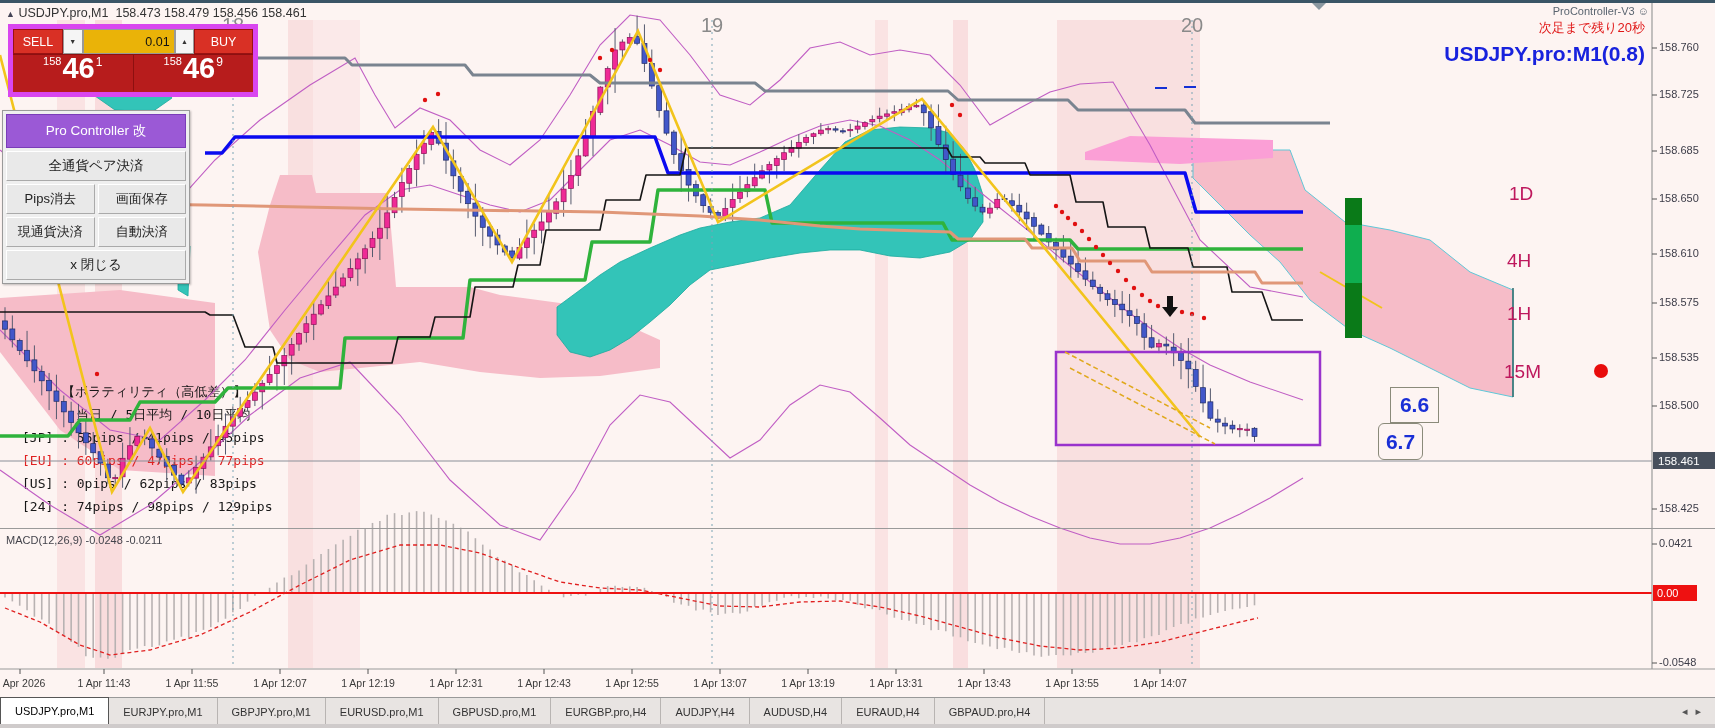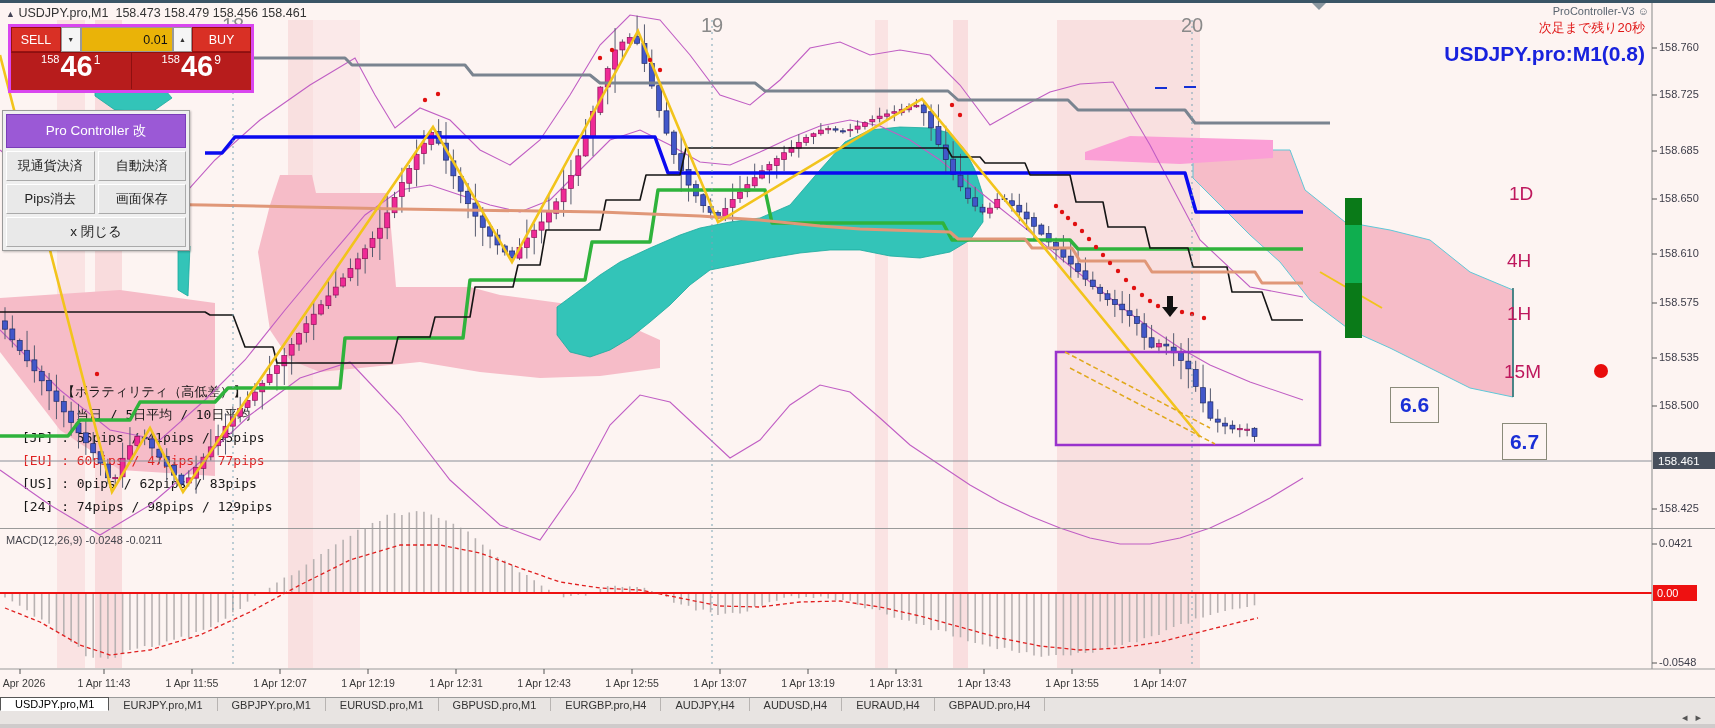--- a/index.html
+++ b/index.html
@@ -3,21 +3,21 @@
 <meta charset="utf-8">
 <style>
   html,body{margin:0;padding:0;background:#fdf4f2;font-family:"Liberation Sans",sans-serif;}
   #root{position:relative;width:1715px;height:728px;overflow:hidden;background:#fdf4f2;}
   #topline{position:absolute;left:0;top:0;width:1715px;height:3px;background:#3a5566;}
   #chart-svg{position:absolute;left:0;top:0;z-index:1;}
   .ov{position:absolute;z-index:2;}
   #title{left:6px;top:6px;font-size:12.5px;color:#333;white-space:pre;}
   #title .tri{font-size:9px;color:#445;}
   
-  #trade{left:8px;top:24px;width:240px;height:63px;background:#b71c1c;border:3px solid #d946ef;}
+  #trade{left:8px;top:24px;width:240px;height:63px;background:#b71c1c;border:5px solid #d946ef;}
   #trade .row1{display:flex;height:25px;}
   .tbtn{background:#d93025;color:#fff;font-size:12.5px;display:flex;align-items:center;justify-content:center;cursor:pointer;border:1px solid #911;}
   #sell-btn{width:49px;}  #buy-btn{width:58px;margin-left:auto;}
   .spin{width:18px;background:#f5f5f5;border:1px solid #999;color:#333;font-size:7px;display:flex;align-items:center;justify-content:center;cursor:pointer;}
   #lot{width:82px;background:#eab308;border:1px solid #999;font-size:12.5px;text-align:right;padding:0 4px;color:#111;}
   #trade .row2{display:flex;height:36px;border-top:1px solid #8d1010;}
   .pcell{flex:1;color:#fff;display:flex;align-items:flex-start;justify-content:center;padding-bottom:2px;cursor:pointer;}
   .pcell+.pcell{border-left:1px solid #8d1010;}
   .pfx{font-size:11px;margin-bottom:3px;}
   .pbig{font-size:29px;font-weight:bold;line-height:26px;margin:0 1px;}
@@ -36,21 +36,21 @@
   #symtf{right:70px;top:42px;font-size:21px;font-weight:bold;color:#1822dd;}
   .tfm{font-size:19px;color:#be185d;z-index:2;position:absolute;}
   .piptag{position:absolute;z-index:2;border:1px solid #8a8a7a;color:#1a2fd6;font-weight:bold;font-size:21px;display:flex;align-items:center;justify-content:center;}
   
   .ptick{position:absolute;left:1659px;font-size:11px;color:#3c3c48;z-index:2;}
   #curprice{position:absolute;left:1653px;width:62px;height:17px;background:#474f5c;color:#fff;font-size:11.5px;display:flex;align-items:center;padding-left:5px;box-sizing:border-box;z-index:2;}
   #zerochip{position:absolute;left:1653px;width:44px;height:16px;background:#ee1111;color:#fff;font-size:11px;display:flex;align-items:center;padding-left:4px;box-sizing:border-box;z-index:2;}
   .ttick{position:absolute;top:677px;font-size:10.5px;color:#3a3a3a;transform:translateX(-50%);white-space:nowrap;z-index:2;}
   #macd-label{left:6px;top:534px;font-size:11px;color:#44444c;z-index:2;}
   
-  #tabbar{position:absolute;left:0;top:697px;width:1715px;height:27px;background:#e8e4e2;border-top:1px solid #999;display:flex;align-items:stretch;z-index:2;flex-direction:column;}
+  #tabbar{position:absolute;left:0;top:697px;width:1715px;height:27px;background:#e8e4e2;border-top:1px solid #999;display:flex;align-items:stretch;z-index:2;}
   .tab{display:flex;align-items:center;padding:0 14px;font-size:11px;color:#333;cursor:pointer;border-right:1px solid #b8b4b2;white-space:nowrap;}
   .tab.active{background:#fff;border:1px solid #555;border-bottom-color:#fff;color:#000;margin-top:-1px;}
   #tab-arrows{margin-left:auto;display:flex;align-items:center;gap:8px;padding-right:14px;color:#555;font-size:11px;}
   #tab-arrows span{cursor:pointer;}
   #bstrip{position:absolute;left:0;top:724px;width:1715px;height:4px;background:#cfcbcb;z-index:2;}
 </style>
 </head>
 <body>
 
 <div id="root">
@@ -719,45 +719,46 @@
       <div class="pcell">
         <span class="pfx">158</span>
         <span class="pbig">46</span>
         <span class="psup">9</span>
       </div>
     </div>
   </div>
 
   <div class="ov" id="pc">
     <div class="hdr">Pro Controller 改</div>
+    <div class="pcbtn">全通貨ペア決済</div>
+    <div class="brow">
+      <div class="pcbtn">Pips消去</div>
+      <div class="pcbtn">画面保存</div>
+    </div>
     <div class="brow">
       <div class="pcbtn">現通貨決済</div>
       <div class="pcbtn">自動決済</div>
-    </div>
-    <div class="brow">
-      <div class="pcbtn">Pips消去</div>
-      <div class="pcbtn">画面保存</div>
     </div>
     <div class="pcbtn">x 閉じる</div>
   </div>
 
   <div class="ov rt" id="brand"><span>ProController-V3</span> <span>☺</span></div>
   <div class="ov rt" id="countdown">次足まで残り20秒</div>
   <div class="ov rt" id="symtf">USDJPY.pro:M1(0.8)</div>
   <div class="ov" id="ma-rows"></div>
   <div class="ov" id="tf-markers">
       <div class="tfm" style="left: 1509px; top: 183px;">1D</div>
       <div class="tfm" style="left: 1507px; top: 250px;">4H</div>
       <div class="tfm" style="left: 1507px; top: 303px;">1H</div>
       <div class="tfm" style="left: 1504px; top: 361px;">15M</div>
       <div style="position: absolute; width: 14px; height: 14px; border-radius: 50%; background: rgb(232, 12, 12); left: 1594px; top: 364px; z-index: 2;"></div>
     </div>
   <div class="ov" id="pip-tags">
       <div class="piptag" style="left: 1390px; top: 387px; width: 47px; height: 34px;">6.6</div>
-      <div class="piptag" style="left: 1502px; top: 423px; width: 43px; height: 35px;">6.7</div>
+      <div class="piptag" style="left: 1378px; top: 423px; width: 43px; height: 35px; border-radius: 6px;">6.7</div>
     </div>
 
   <div class="ov" id="price-ticks">
       <div class="ptick" style="top: 41px;">158.760</div>
       <div class="ptick" style="top: 88px;">158.725</div>
       <div class="ptick" style="top: 144px;">158.685</div>
       <div class="ptick" style="top: 192px;">158.650</div>
       <div class="ptick" style="top: 247px;">158.610</div>
       <div class="ptick" style="top: 296px;">158.575</div>
       <div class="ptick" style="top: 351px;">158.535</div>

